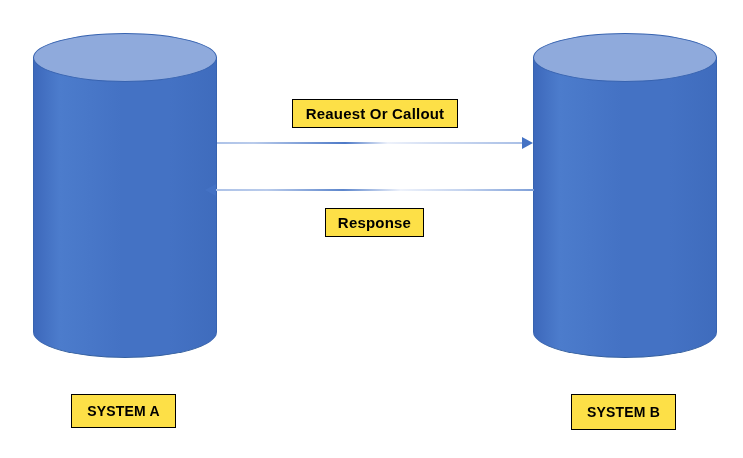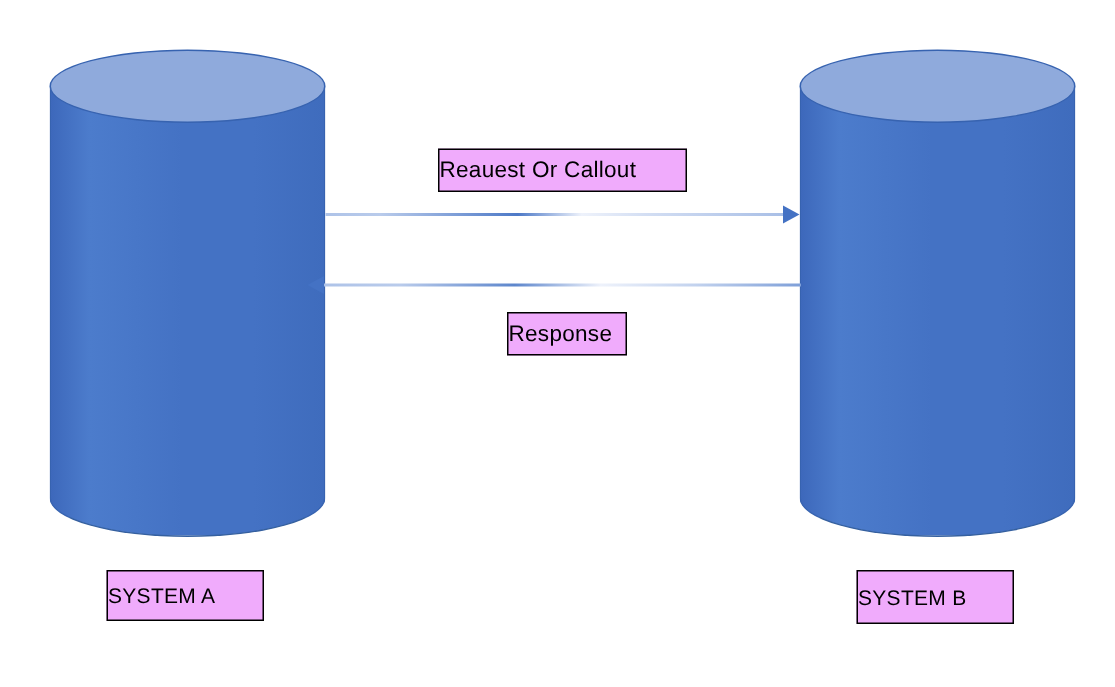--- a/index.html
+++ b/index.html
@@ -52,31 +52,33 @@
     box-sizing: border-box;
     background: #8faadc;
     border: 1px solid #3763b0;
     border-radius: 50%;
   }
 
   
   .label-box {
     position: absolute;
     box-sizing: border-box;
-    background: #f0abfc;
+    background: #fde047;
     border: 1px solid #000000;
     color: #000000;
     display: flex;
     align-items: center;
-    justify-content: flex-start;
+    justify-content: center;
     white-space: nowrap;
+    font-weight: bold;
   }
   .system-label {
     font-size: 14px;
     letter-spacing: 0.2px;
+    margin-top: 14px;
   }
   .msg-label {
     font-size: 15px;
     letter-spacing: 0.2px;
   }
 
   
   .arrow {
     position: absolute;
     height: 14px;
@@ -148,21 +150,21 @@
 
   <div class="arrow" style="left:205px; top:183px; width:329px;">
     <div class="arrow-head-left" style="left:0;"></div>
     <div class="arrow-line-rev" style="left:11px; width:318px;"></div>
   </div>
 
   <div class="label-box msg-label" style="left:292px; top:99px; width:166px; height:29px;">
     <span>Reauest Or Callout</span>
   </div>
 
-  <div class="label-box msg-label" style="left:338px; top:208px; width:80px; height:29px;">
+  <div class="label-box msg-label" style="left:325px; top:208px; width:99px; height:29px;">
     <span>Response</span>
   </div>
 
   <div class="label-box system-label" style="left:71px; top:380px; width:105px; height:34px;">
     <span>SYSTEM A</span>
   </div>
 
   <div class="label-box system-label" style="left:571px; top:380px; width:105px; height:36px;">
     <span>SYSTEM B</span>
   </div>

